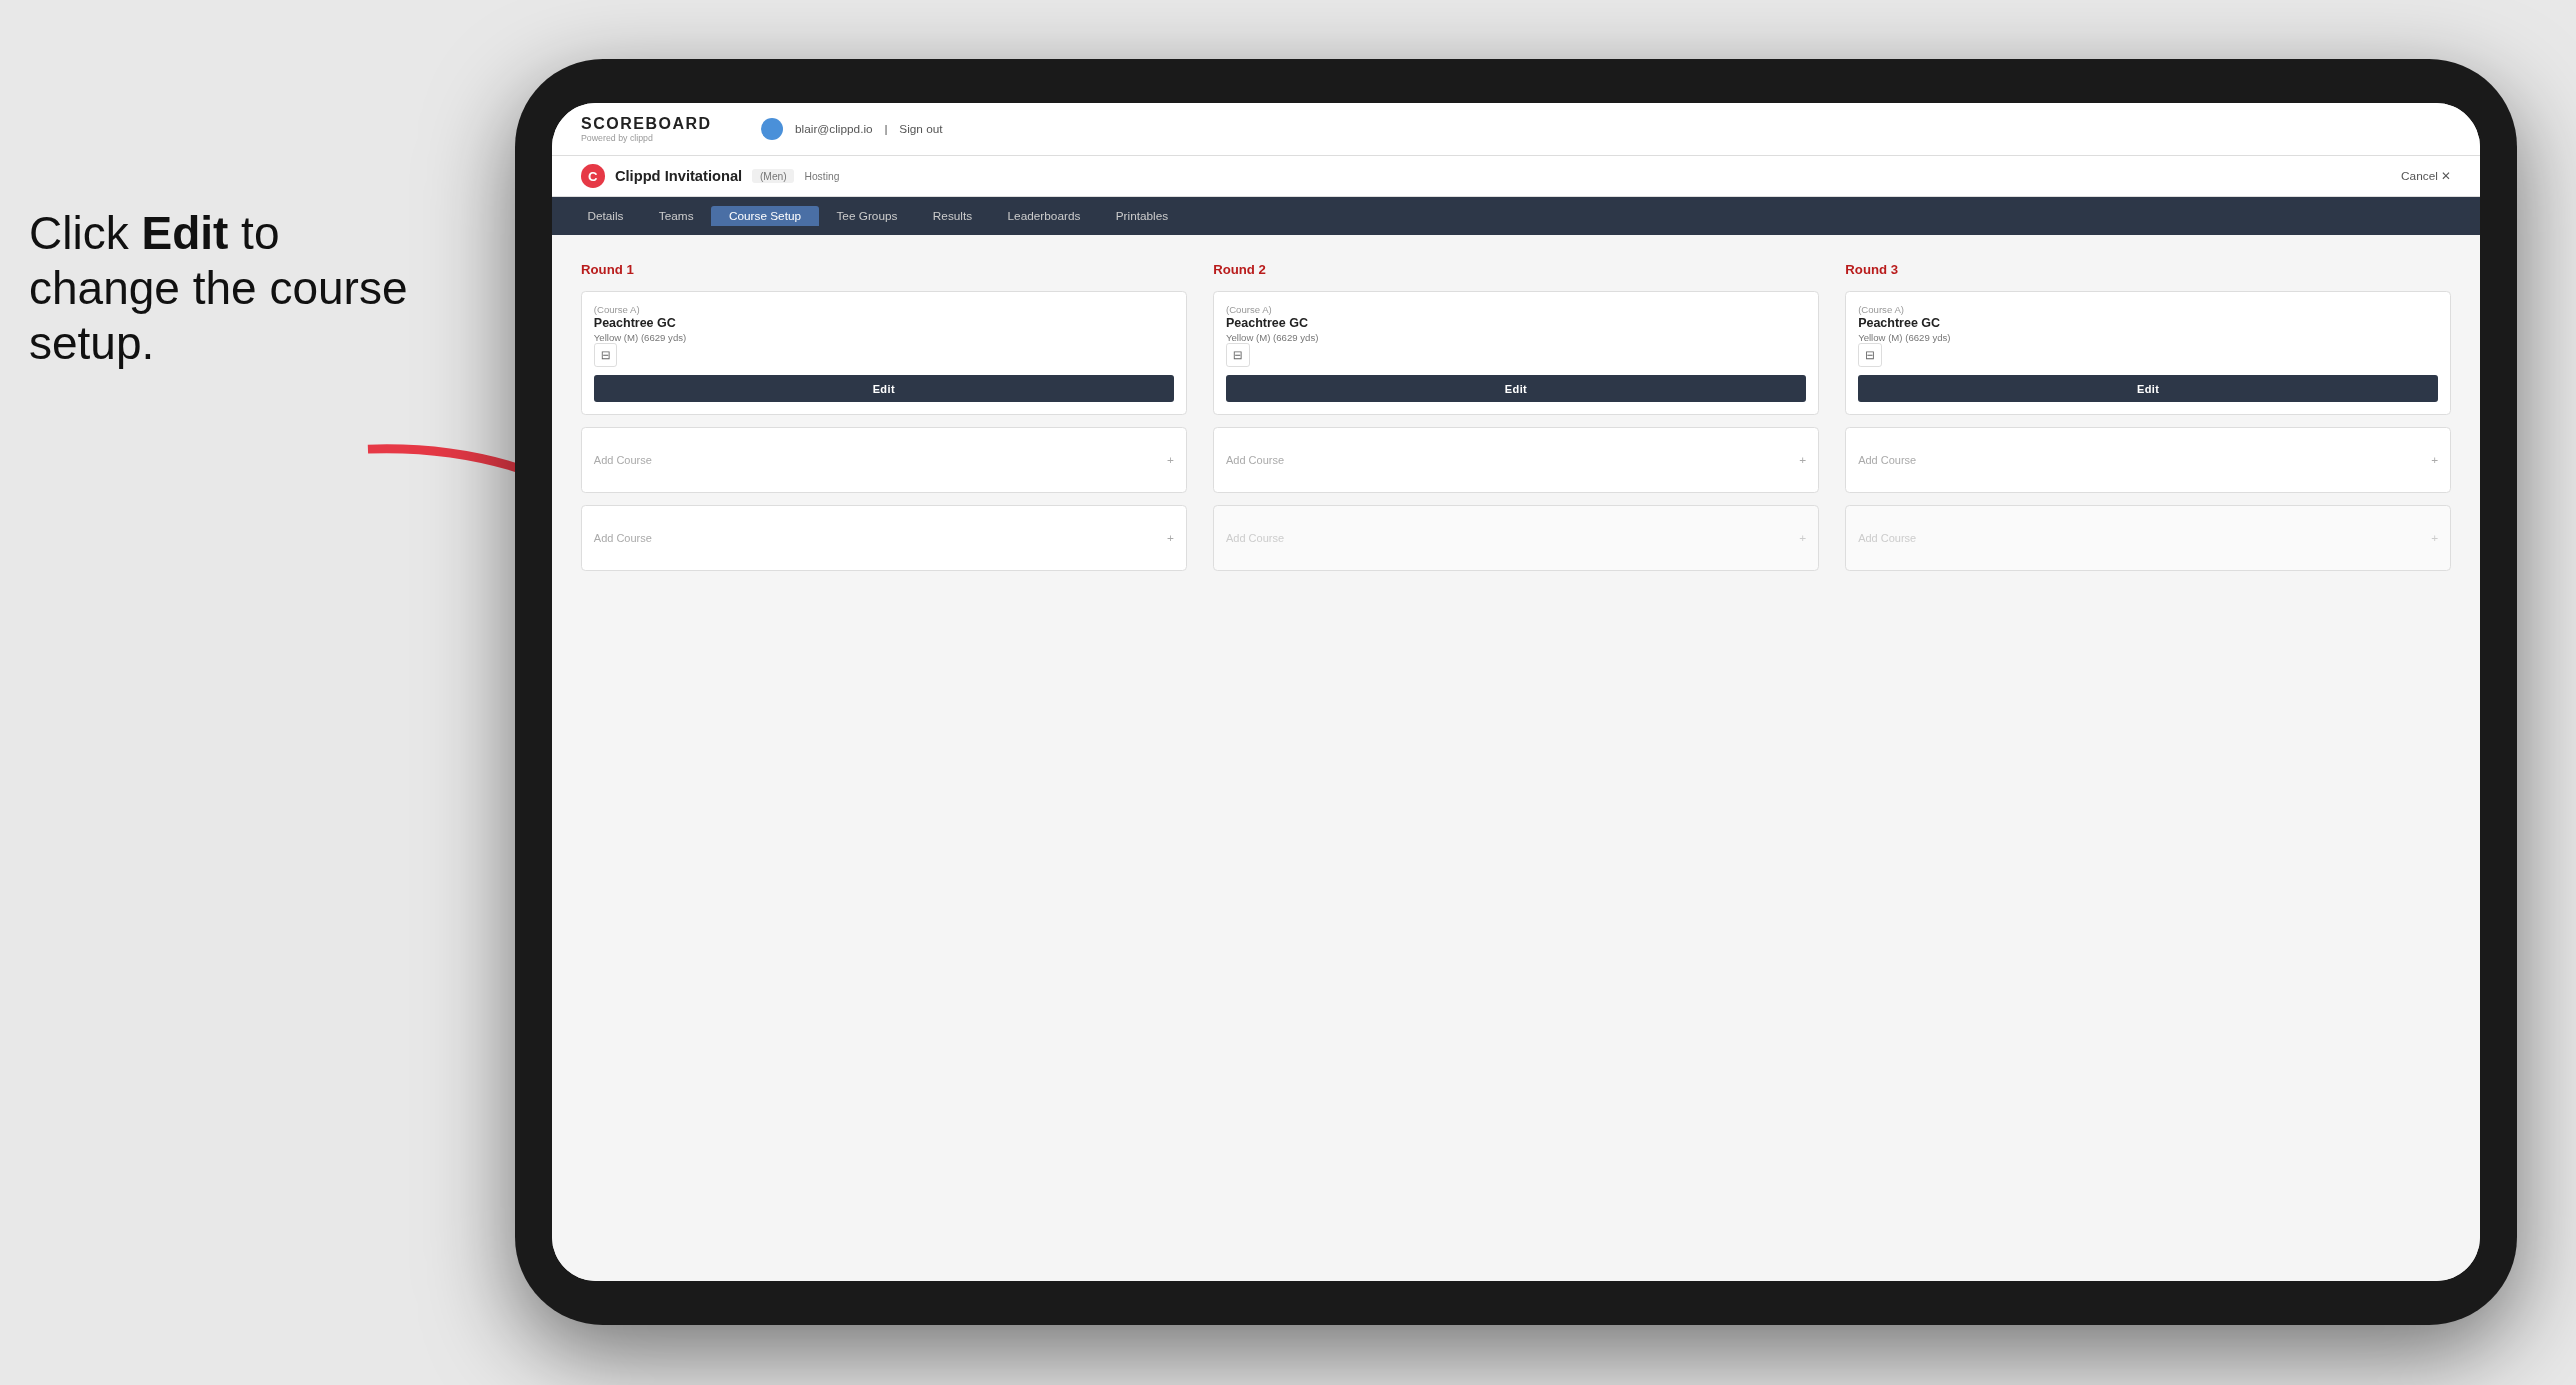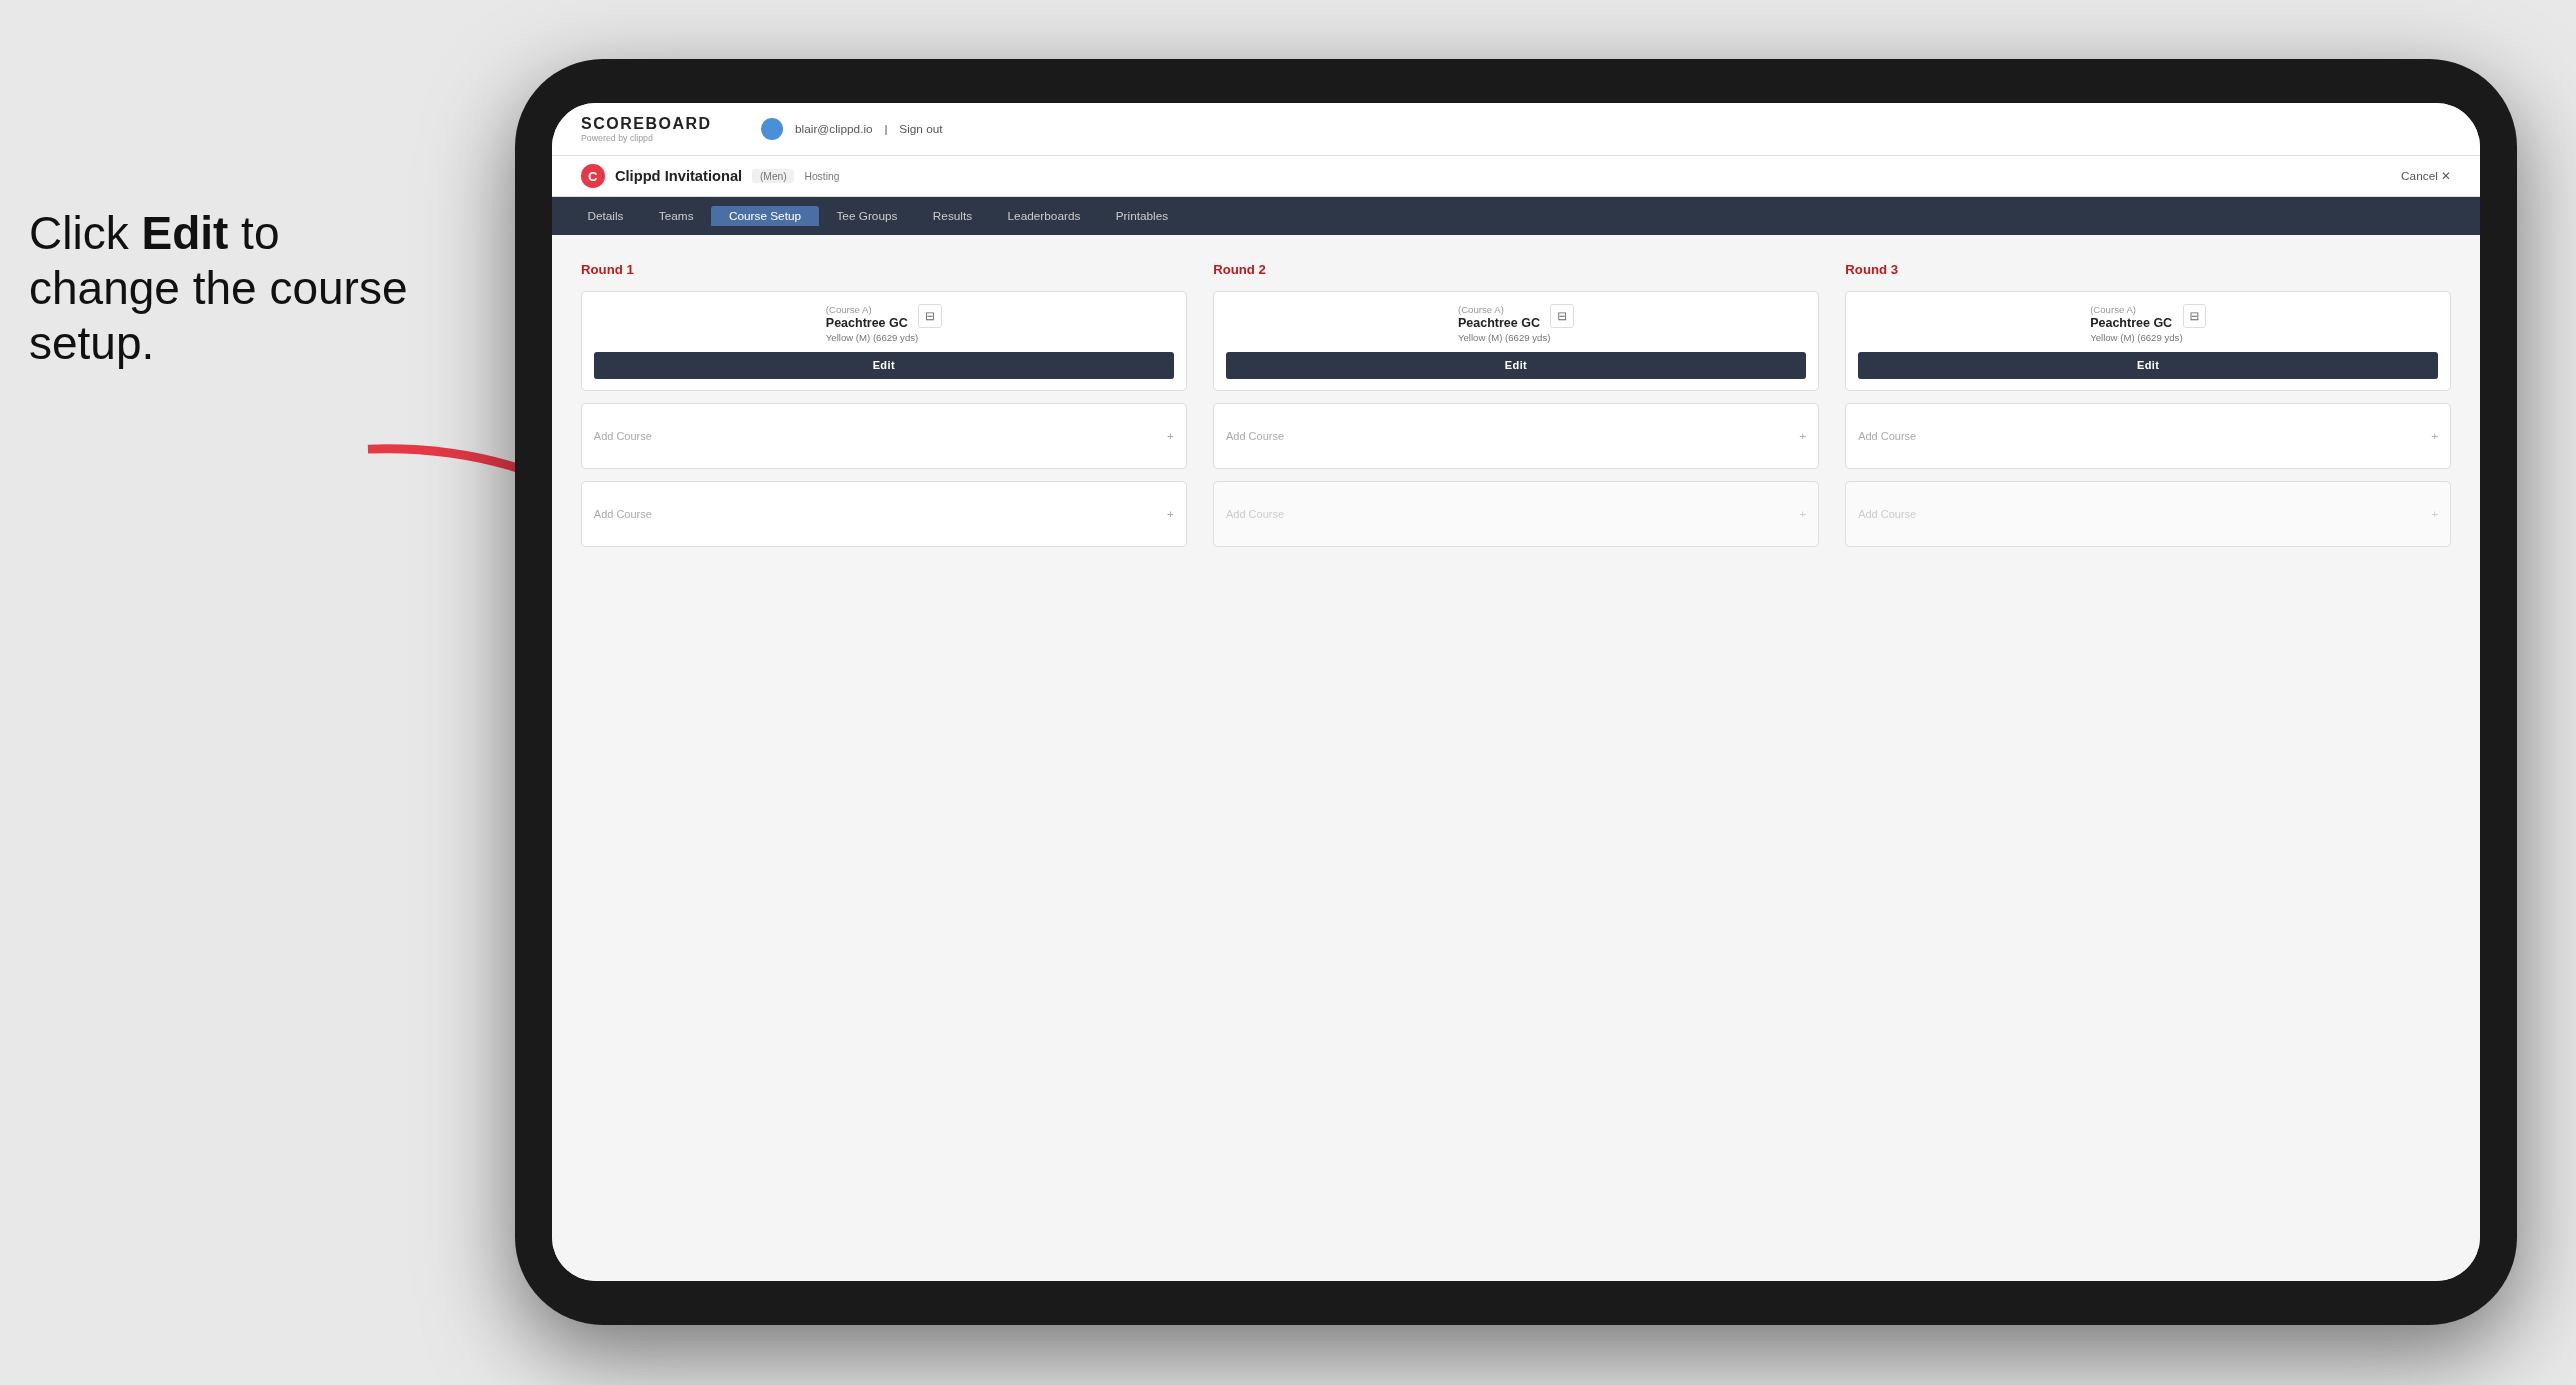--- a/index.html
+++ b/index.html
@@ -234,22 +234,23 @@
       border-radius: 4.4px;
       padding: 11.8px;
       display: flex;
       flex-direction: column;
       gap: 8.8px;
       position: relative;
     }
 
     .course-card-header {
       display: flex;
-      justify-content: center;
+      justify-content: flex-start;
       align-items: flex-start;
+      flex-direction: column;
     }
 
     .course-info {
       display: flex;
       flex-direction: column;
       gap: 1.5px;
     }
 
     .course-label {
       font-size: 9.6px;

